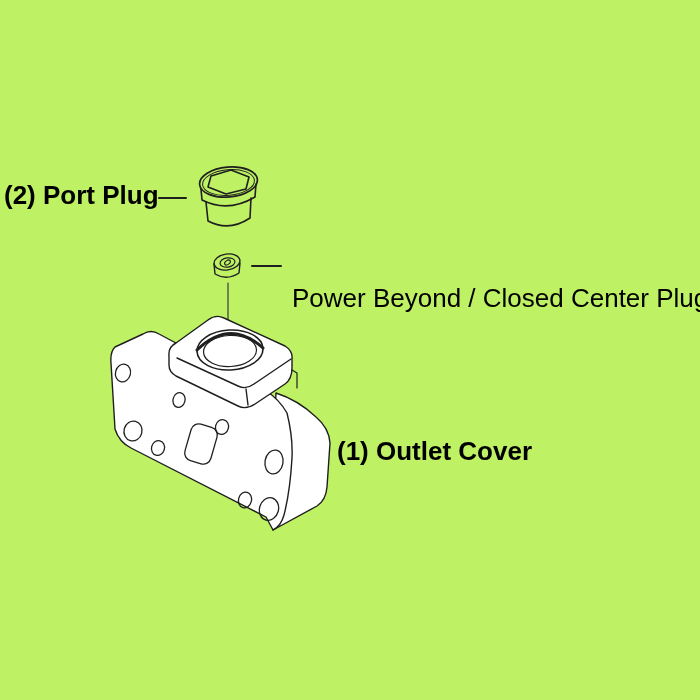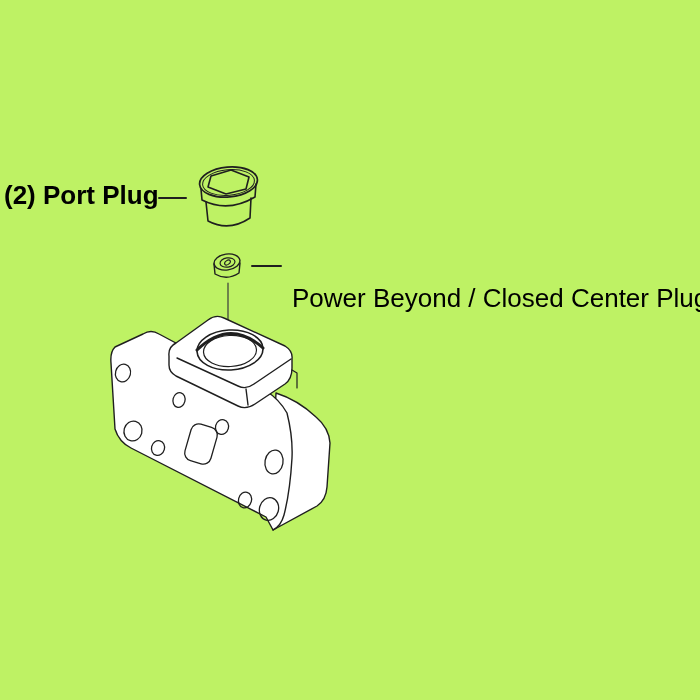--- a/index.html
+++ b/index.html
@@ -92,13 +92,14 @@
 
       <rect x="-13.5" y="-19" width="27" height="38" rx="8" transform="translate(201 444) rotate(16)" stroke-width="1.3"></rect>
     </g>
   </svg>
 
   <div id="port-plug-label" class="lbl bold">(2) Port Plug</div>
 
 
   <div id="circuit-subtitle" class="lbl">Power Beyond / Closed Center Plug</div>
 
+  <div id="outlet-label" class="lbl bold">(1) Outlet Cover</div>
 </div>
 
 </body></html>

